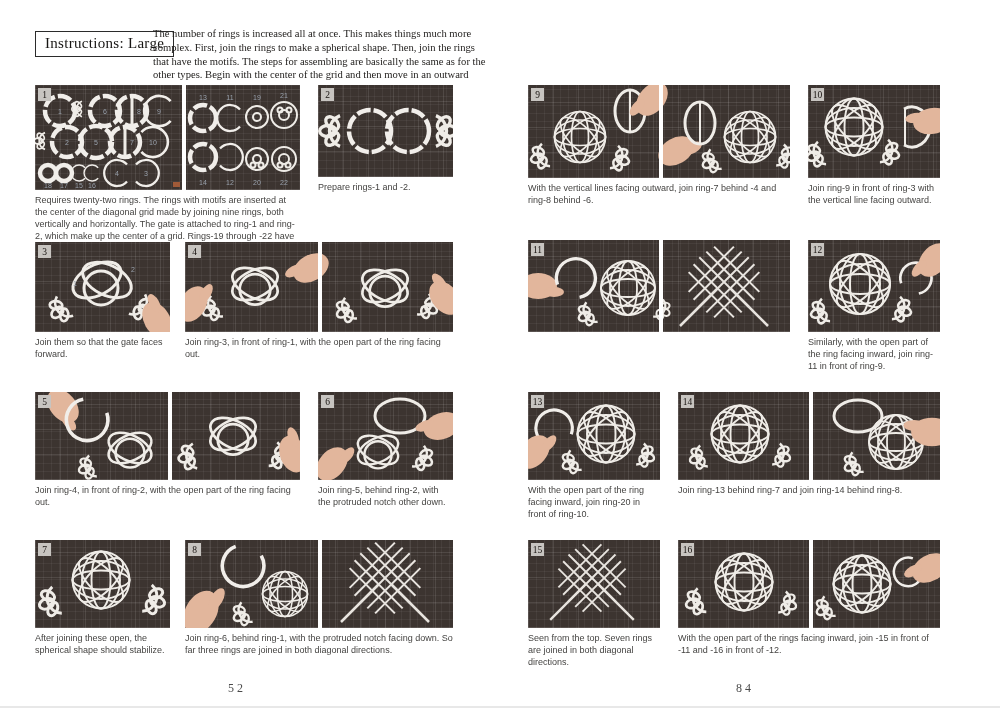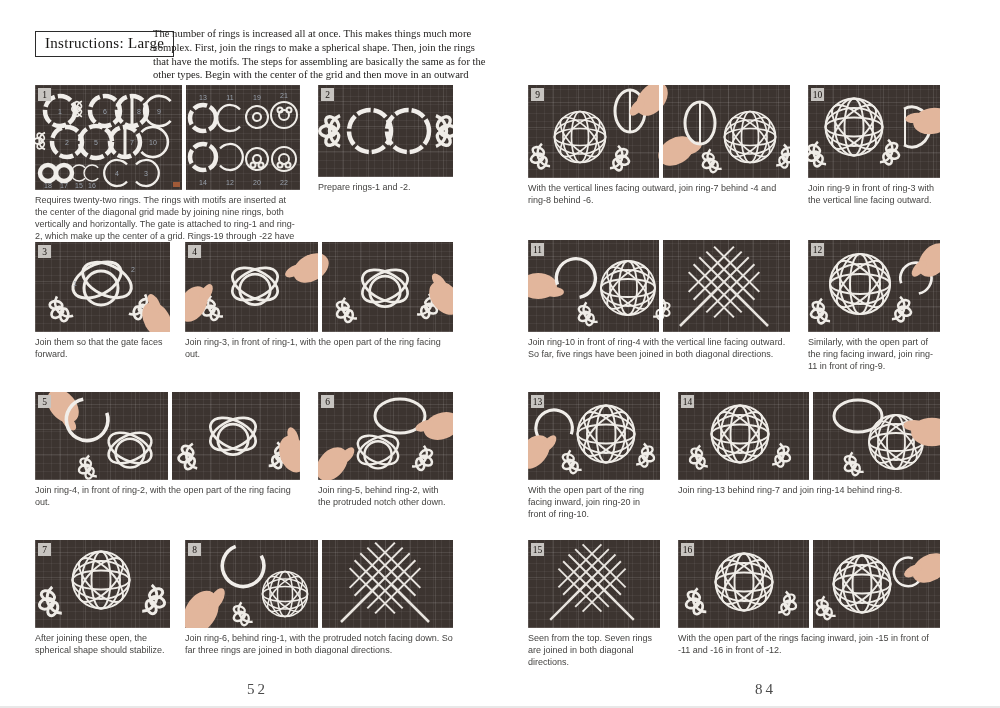--- a/index.html
+++ b/index.html
@@ -21,22 +21,22 @@
   .badge{position:absolute;top:3px;left:3px;width:13px;height:13px;background:#c7c4c0;color:#17120f;
          font-family:"Liberation Serif",serif;font-size:9.5px;display:flex;align-items:center;justify-content:center;z-index:3;}
   .split{position:absolute;top:0;bottom:0;width:4px;background:#ffffff;z-index:2;}
   .cap{margin:5px 0 0 0;font-size:9px;line-height:1.32;color:#454442;}
   .art{position:absolute;left:0;top:0;}
   .w2{stroke:#efece7;stroke-width:2;fill:none}
   .w3{stroke:#efece7;stroke-width:3;fill:none}
   .w4{stroke:#f1eeea;stroke-width:4.5;fill:none}
   .dash{stroke-dasharray:14 3}
   .plab{fill:#98a0ab;font-family:"Liberation Sans",sans-serif;font-size:7px;text-anchor:middle}
-  .pgnum{position:absolute;width:40px;text-align:right;font-family:"Liberation Serif",serif;
-         font-size:15px;letter-spacing:3px;color:#4a4a4a;}
+  .pgnum{position:absolute;width:40px;text-align:left;font-family:"Liberation Serif",serif;
+         font-size:12px;letter-spacing:3px;color:#4a4a4a;}
 </style>
 </head>
 <body>
 
 <svg width="0" height="0" style="position:absolute">
   <defs>
     <g id="fan" stroke="#efece7" stroke-width="3" fill="none">
       <path d="M0,-14 A15,15 0 0 1 0,14"></path>
       <g transform="rotate(-45)">
           <ellipse cx="10" cy="0" rx="7" ry="4.5"></ellipse>
@@ -320,21 +320,20 @@
       <i class="split" style="left:131px"></i>
       <svg class="art" width="262" height="92" viewBox="0 0 262 92">
         <use href="#hand" transform="translate(10,46) rotate(90)"></use>
         <use href="#cring" transform="translate(48,38) scale(.75) rotate(120)"></use>
         <use href="#ball" transform="translate(100,48) scale(.9)"></use>
         <use href="#fan" transform="translate(64,72) rotate(150) scale(.8)"></use>
         <use href="#fan" transform="translate(130,68) rotate(30) scale(.7)"></use>
         <use href="#topx" transform="translate(196,42)"></use>
       </svg>
     </div>
-    <p class="cap">Join ring-10 in front of ring-4 with the vertical line facing outward. So far, five rings have been joined in both diagonal directions.</p>
   </div>
 
   <div class="step" style="left:808px;top:240px;width:132px">
     <div class="ph" style="width:132px;height:92px">
       <span class="badge">12</span>
       <svg class="art" width="132" height="92" viewBox="0 0 132 92">
         <use href="#ball" transform="translate(52,44)"></use>
         <use href="#fan" transform="translate(18,70) rotate(160) scale(.85)"></use>
         <use href="#fan" transform="translate(88,68) rotate(20) scale(.85)"></use>
         <use href="#cring" transform="translate(108,38) scale(.6) rotate(120)"></use>

